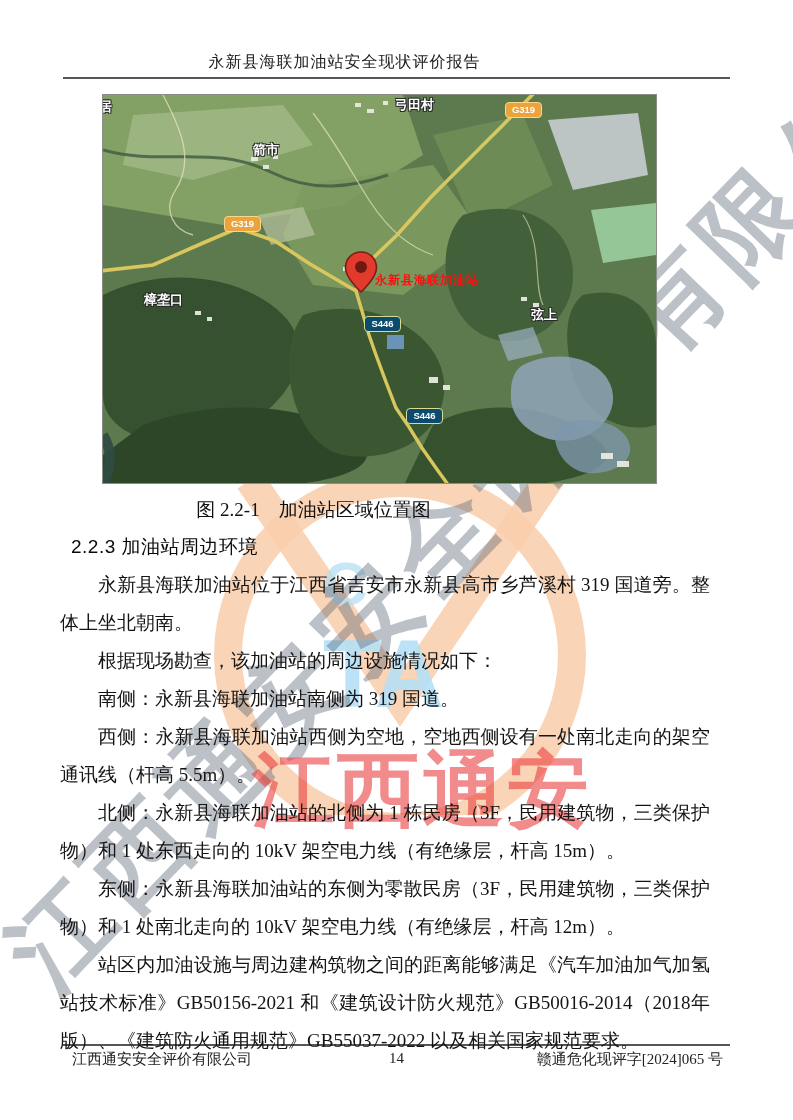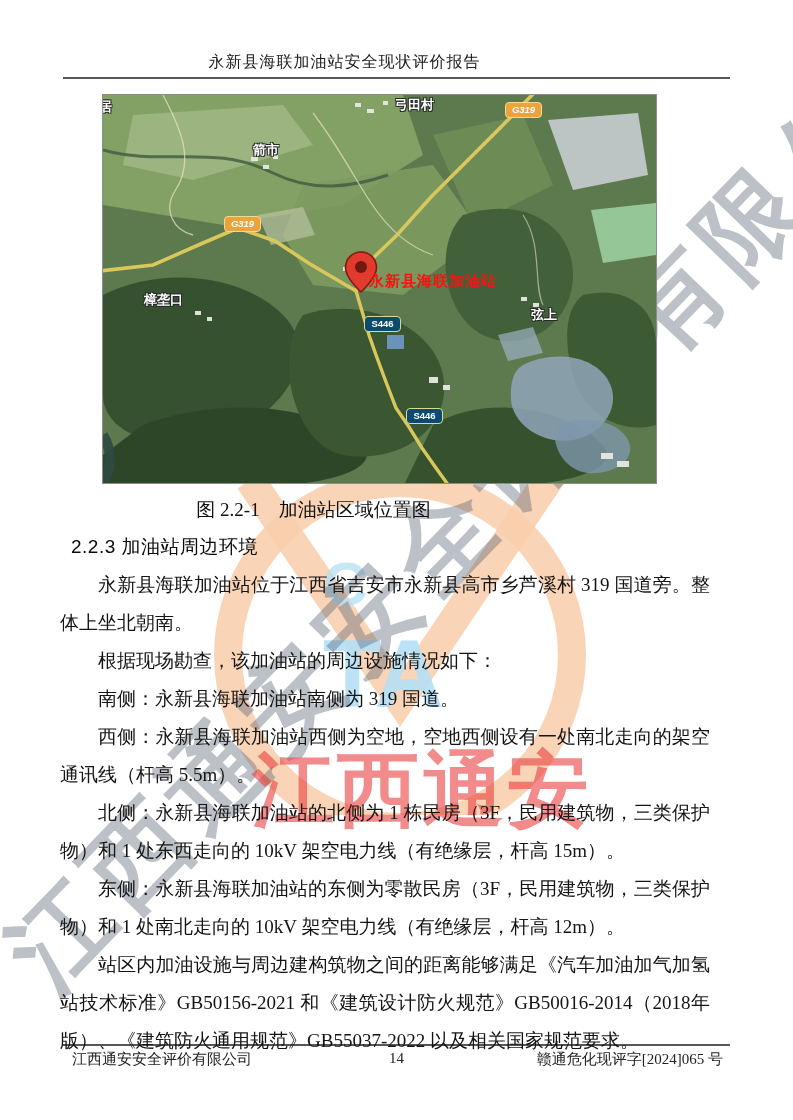--- a/index.html
+++ b/index.html
@@ -39,26 +39,26 @@
     position:absolute; z-index:4; color:#ffffff; font-weight:bold;
     font-family:"Liberation Sans","DejaVu Sans",sans-serif; font-size:13px;
     text-shadow:-1px -1px 0 #2a2a2a,1px -1px 0 #2a2a2a,-1px 1px 0 #2a2a2a,1px 1px 0 #2a2a2a;
     white-space:nowrap;
   }
   .badge{
     position:absolute; z-index:4; width:35px; height:14px; line-height:14px;
     text-align:center; border-radius:4px; color:#fff; font-weight:bold;
     font-family:"Liberation Sans","DejaVu Sans",sans-serif; font-size:9.5px;
   }
-  .badge-g{background:#eda33b; border:1px solid #f7d98e;font-style:italic;}
+  .badge-g{background:#eda33b; border:1px solid #f7d98e;}
   .badge-s{background:#0c4a6e; border:1px solid #d8dc90;}
   .pin{position:absolute; left:240px; top:156px; z-index:5;}
   .station-label{
-    position:absolute; left:266px; top:177px; z-index:5;
-    color:#ff1010; font-weight:bold; font-size:15px; letter-spacing:1px;
+    position:absolute; left:272px; top:177px; z-index:5;
+    color:#ff1010; font-weight:bold; font-size:12px; letter-spacing:1px;
     font-family:"Liberation Sans","DejaVu Sans",sans-serif; white-space:nowrap;
   }
   
   .fig-caption{
     position:absolute; top:497px; left:0; width:627px; text-align:center; z-index:2;
     font-size:19px; white-space:pre; color:#111;
   }
   .sec-heading{
     position:absolute; top:534px; left:71px; z-index:2;
     font-family:"Liberation Sans","DejaVu Sans",sans-serif;

